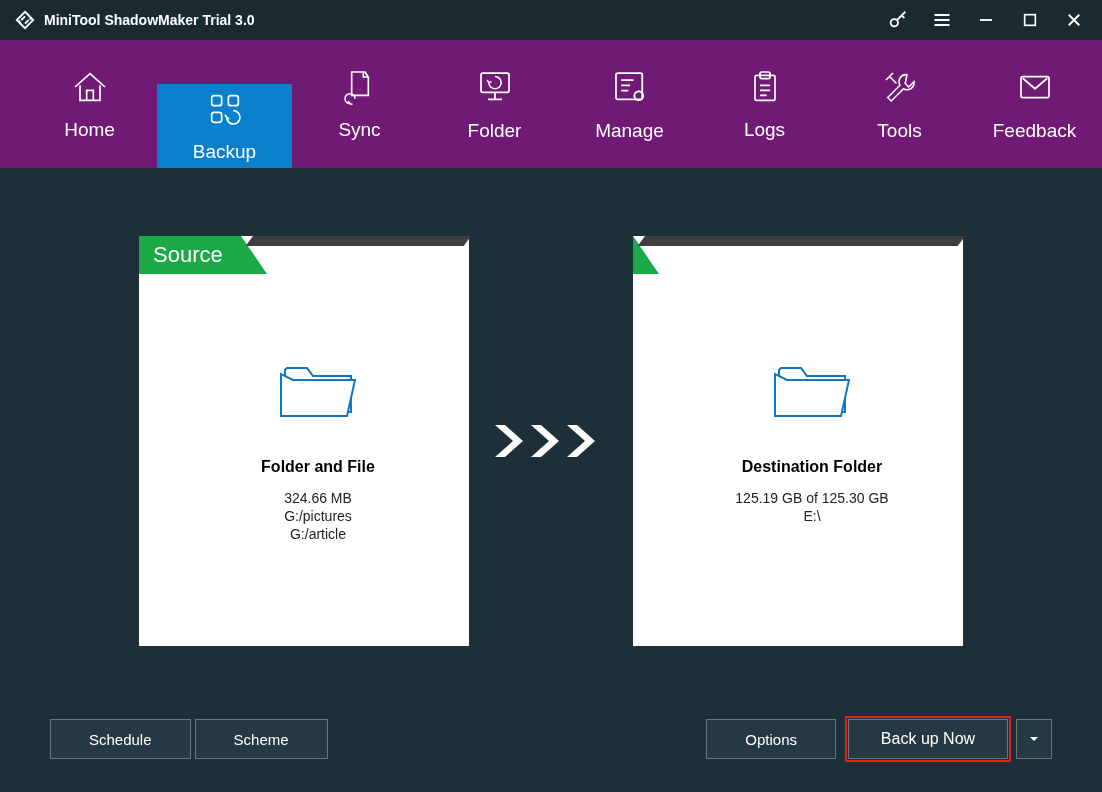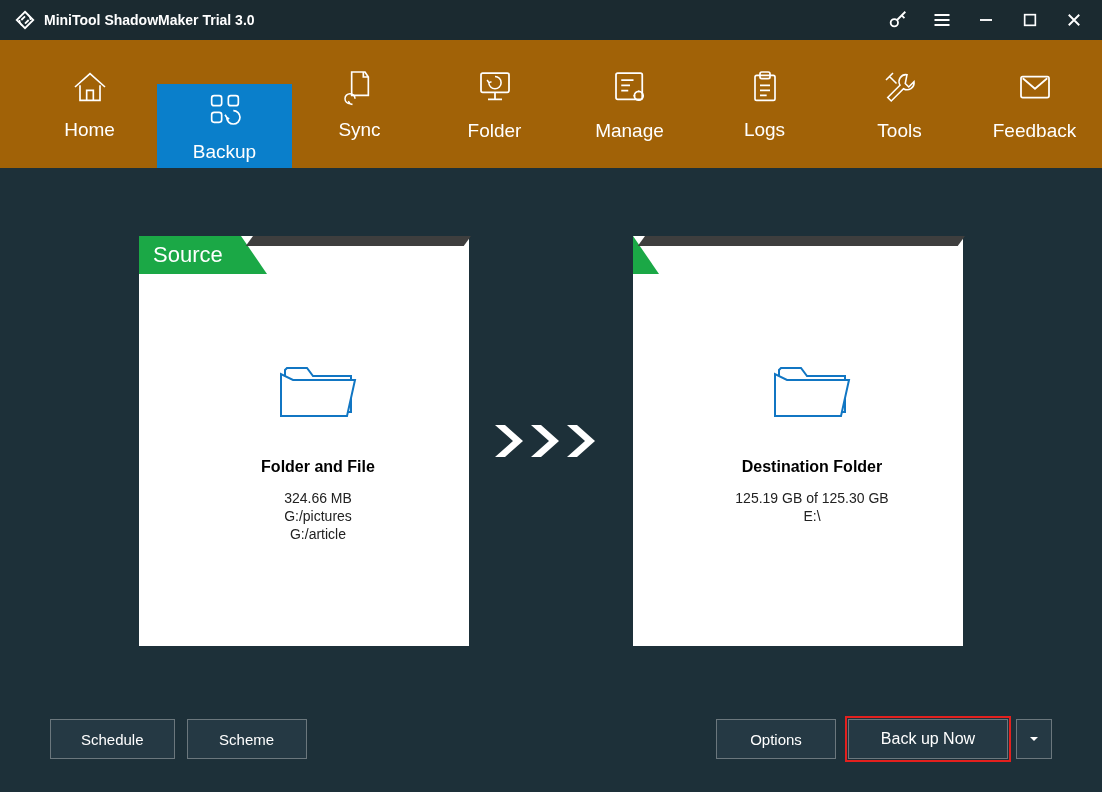--- a/index.html
+++ b/index.html
@@ -20,21 +20,21 @@
     padding: 0 6px 0 14px;
   }
   .titlebar .logo { width: 22px; height: 22px; margin-right: 8px; }
   .titlebar .title { font-size: 14px; font-weight: 600; color: #fff; }
   .titlebar .spacer { flex: 1; }
   .winbtn { width: 44px; height: 40px; display: flex; align-items: center; justify-content: center; cursor: pointer; }
   .winbtn svg { stroke: #fff; fill: none; }
   
   .nav {
     height: 128px;
-    background: #a16207;
+    background: #701a75;
     display: flex;
     padding-left: 22px;
   }
   .nav-item {
     flex: 1;
     display: flex;
     flex-direction: column;
     align-items: center;
     justify-content: center;
     gap: 12px;
@@ -112,31 +112,31 @@
   
   .footer {
     height: 90px;
     display: flex;
     align-items: center;
     padding: 0 50px;
   }
   .btn {
     height: 40px;
     min-width: 120px;
-    padding: 0 30px;
+    padding: 0 38px;
     background: #253944;
     border: 1px solid #6b777d;
     color: #fff;
     font-size: 15px;
     display: flex;
     align-items: center;
     justify-content: center;
     cursor: pointer;
   }
-  .btn + .btn { margin-left: 12px; }
+  .btn + .btn { margin-left: 4px; }
   .footer .spacer { flex:1; }
   .backup-group { display:flex; align-items:flex-end; gap:8px; }
   .backup-now {
     height: 40px;
     width: 160px;
     display:flex; align-items:center; justify-content:center;
     background:#253944;
     border:1px solid #6b777d;
     outline: 2px solid #e3201e;
     outline-offset: 1px;

